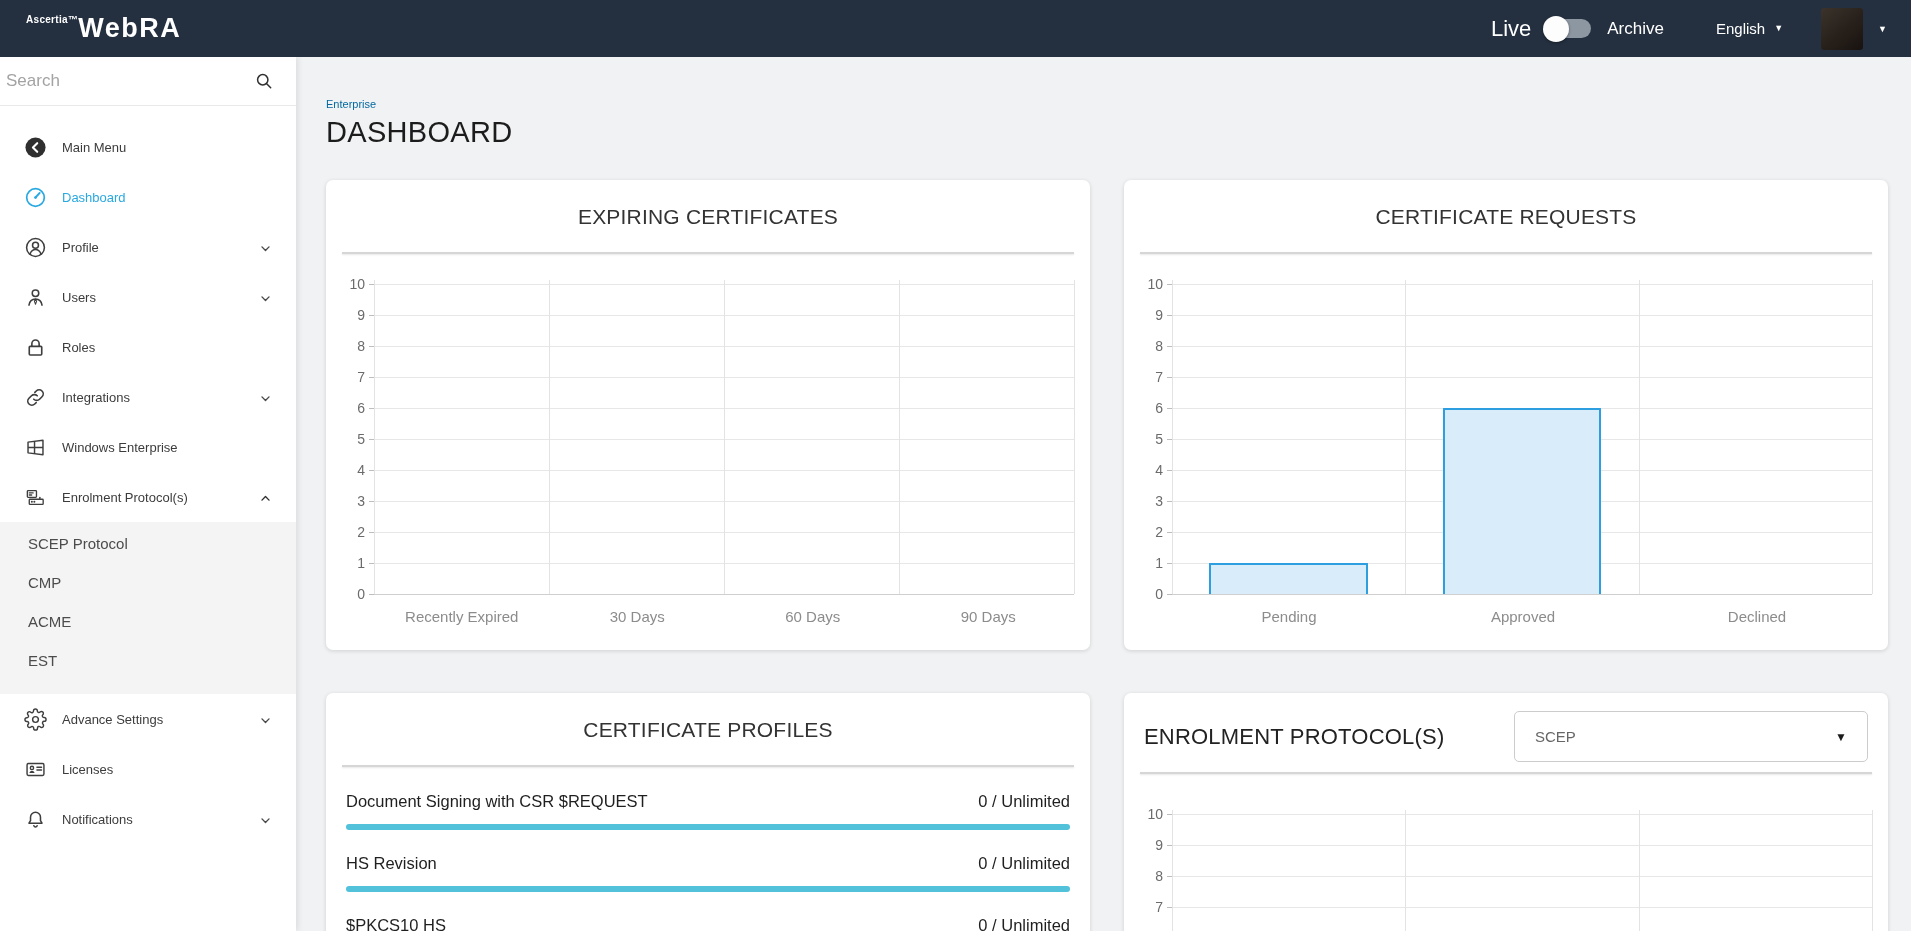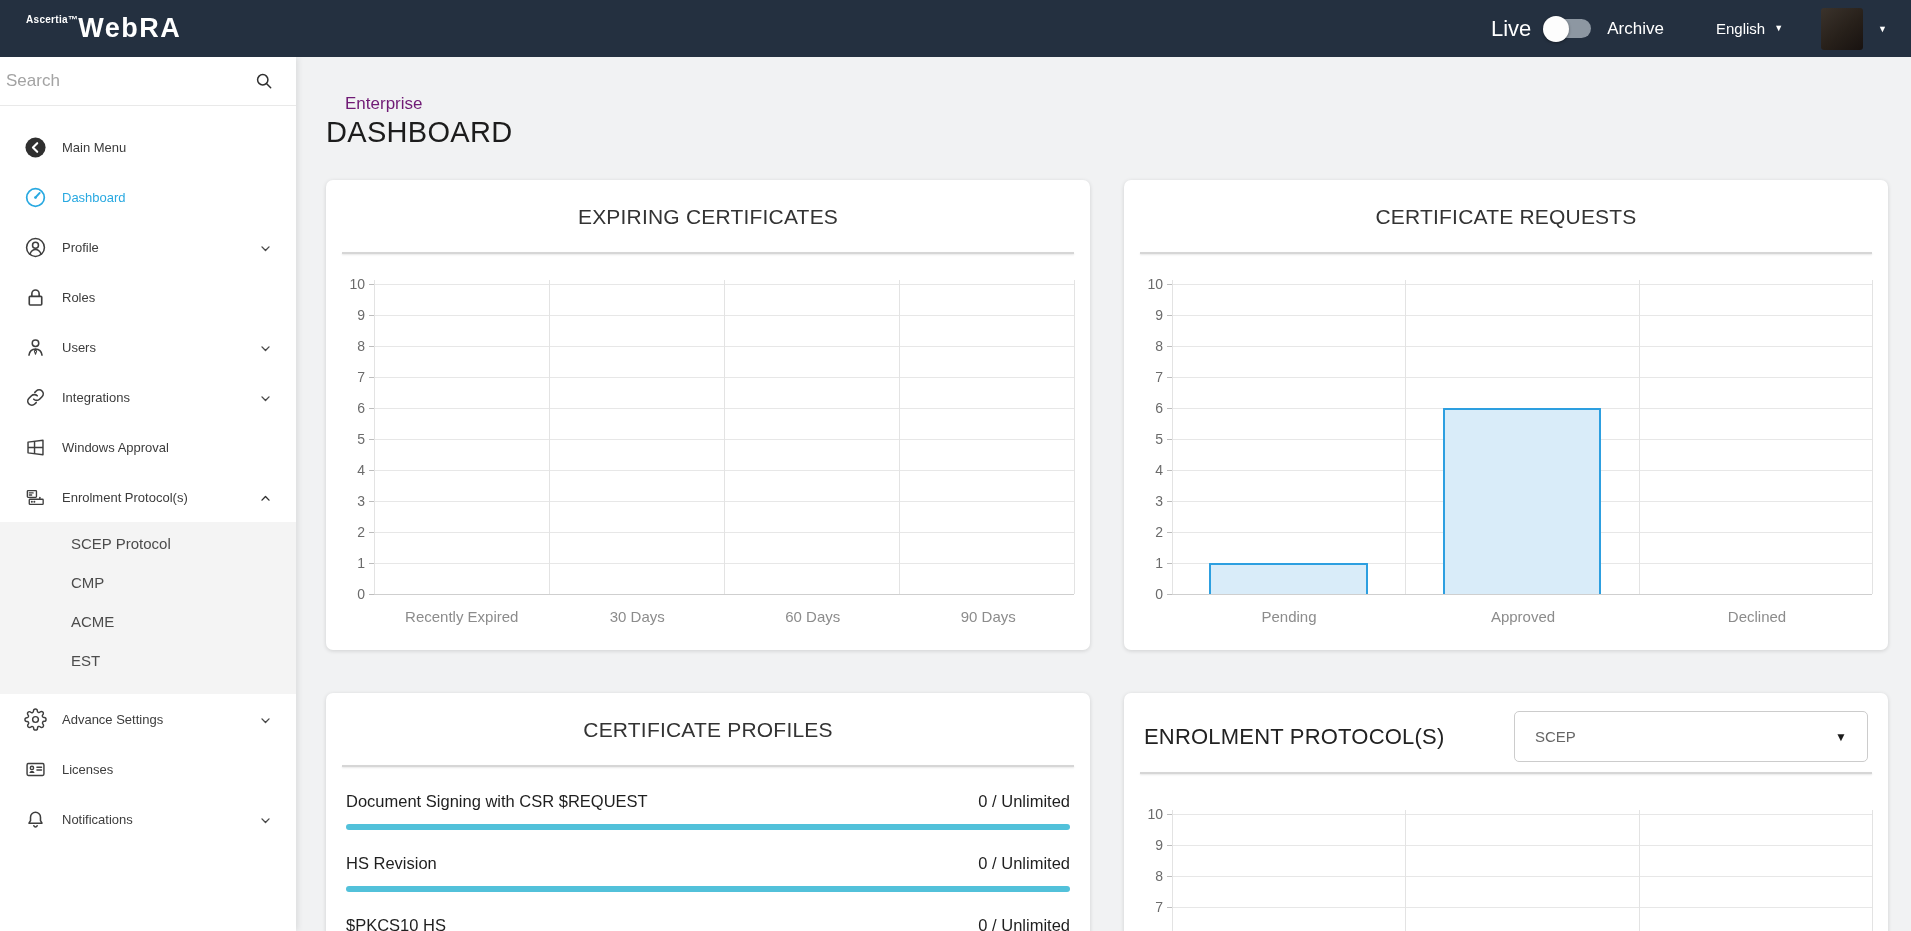--- a/index.html
+++ b/index.html
@@ -38,27 +38,27 @@
   .search-icon svg { width:100%; height:100%; }
   nav { display:block; padding-top:16px; }
   .nav-item { height:50px; display:flex; align-items:center; padding:0 24px; cursor:pointer; }
   .nav-icon { width:23px; height:23px; margin-right:15px; flex:none; }
   .nav-icon svg { width:100%; height:100%; }
   .nav-label { font-size:13px; color:#3c3c3c; flex:1; }
   .nav-item.active .nav-label { color:#29a9e1; }
   .nav-chevron { width:13px; height:13px; flex:none; }
   .nav-chevron svg { width:100%; height:100%; }
   .submenu { background:#f4f4f4; padding:2px 0 14px 0; }
-  .submenu-item { height:39px; display:flex; align-items:center; padding-left:71px;
+  .submenu-item { height:39px; display:flex; align-items:center; padding-left:28px;
                   font-size:15px; color:#4c4c4c; cursor:pointer; }
 
   
   .main { position:absolute; top:57px; left:296px; right:0; bottom:0; overflow:hidden;
           padding:30px 23px 0 30px; }
-  .breadcrumb { font-size:17px; color:#701a75; margin-top:8px; line-height:18px;margin-left:19px; }
+  .breadcrumb { font-size:11px; color:#0369a1; margin-top:8px; line-height:18px; }
   .page-title { font-size:29px; font-weight:400; color:#1c1c1c; letter-spacing:.3px;
                 margin-top:2px; line-height:34px; }
   .grid { display:grid; grid-template-columns:1fr 1fr; column-gap:34px; row-gap:43px; margin-top:31px; }
   .card { background:#fff; border-radius:7px; box-shadow:0 1px 4px rgba(0,0,0,.14); padding:0 14px; }
   .card.chart-card { height:470px; }
   .card-title { text-align:center; font-size:21px; font-weight:400; color:#333;
                 margin-top:24px; line-height:26px; letter-spacing:.2px; }
   .card-divider { height:2px; background:#d6d6d6; margin:22px 2px 0 2px;
                   box-shadow:0 1px 2px rgba(0,0,0,.10); }
 
@@ -150,53 +150,53 @@
               <circle cx="12" cy="12" r="9.3"></circle>
               <circle cx="12" cy="9.6" r="3.1"></circle>
               <path d="M6.4 18.5c1.1-2.9 3.2-4.4 5.6-4.4s4.5 1.5 5.6 4.4"></path>
             </svg></span>
           <span class="nav-label">Profile</span>
           <span class="nav-chevron"><svg viewBox="0 0 24 24" fill="none" stroke="#4a4a4a" stroke-width="2.6" stroke-linecap="round" stroke-linejoin="round">
               <path d="M5.5 9 12 15.5 18.5 9"></path>
             </svg></span>
         </div>
         <div class="nav-item">
-          <span class="nav-icon"><svg viewBox="0 0 24 24" fill="none" stroke="#3e3e3e" stroke-width="1.7" stroke-linejoin="round">
-              <rect x="5.5" y="10.8" width="13" height="9" rx="1"></rect>
-              <path d="M8.2 10.8V8a3.8 3.8 0 0 1 7.6 0v2.8"></path>
-            </svg></span>
-          <span class="nav-label">Roles</span>
-        </div>
-        <div class="nav-item">
           <span class="nav-icon"><svg viewBox="0 0 24 24" fill="none" stroke="#3e3e3e" stroke-width="1.6" stroke-linecap="round" stroke-linejoin="round">
               <circle cx="12" cy="7.6" r="3.4"></circle>
               <path d="M5.2 20c.6-4.1 3.2-6.3 6.8-6.3s6.2 2.2 6.8 6.3"></path>
               <path d="M12 13.7l-1.1 2.3 1.1 3 1.1-3z" stroke-width="1.1"></path>
             </svg></span>
           <span class="nav-label">Users</span>
           <span class="nav-chevron"><svg viewBox="0 0 24 24" fill="none" stroke="#4a4a4a" stroke-width="2.6" stroke-linecap="round" stroke-linejoin="round">
               <path d="M5.5 9 12 15.5 18.5 9"></path>
             </svg></span>
         </div>
         <div class="nav-item">
+          <span class="nav-icon"><svg viewBox="0 0 24 24" fill="none" stroke="#3e3e3e" stroke-width="1.7" stroke-linejoin="round">
+              <rect x="5.5" y="10.8" width="13" height="9" rx="1"></rect>
+              <path d="M8.2 10.8V8a3.8 3.8 0 0 1 7.6 0v2.8"></path>
+            </svg></span>
+          <span class="nav-label">Roles</span>
+        </div>
+        <div class="nav-item">
           <span class="nav-icon"><svg viewBox="0 0 24 24" fill="none" stroke="#3e3e3e" stroke-width="1.7" stroke-linecap="round">
               <path d="M10.2 13.8a4.2 4.2 0 0 0 6 0l2.6-2.6a4.24 4.24 0 1 0-6-6l-1.5 1.5"></path>
               <path d="M13.8 10.2a4.2 4.2 0 0 0-6 0l-2.6 2.6a4.24 4.24 0 1 0 6 6l1.5-1.5"></path>
             </svg></span>
           <span class="nav-label">Integrations</span>
           <span class="nav-chevron"><svg viewBox="0 0 24 24" fill="none" stroke="#4a4a4a" stroke-width="2.6" stroke-linecap="round" stroke-linejoin="round">
               <path d="M5.5 9 12 15.5 18.5 9"></path>
             </svg></span>
         </div>
         <div class="nav-item">
           <span class="nav-icon"><svg viewBox="0 0 24 24" fill="none" stroke="#3e3e3e" stroke-width="1.5" stroke-linejoin="round">
               <path d="M4.2 6.4 19.8 4.4v15.2L4.2 17.6z"></path>
               <path d="M11 5.5v13M4.2 12h15.6"></path>
             </svg></span>
-          <span class="nav-label">Windows Approval</span>
+          <span class="nav-label">Windows Enterprise</span>
         </div>
         <div class="nav-item">
           <span class="nav-icon"><svg viewBox="0 0 24 24" fill="none" stroke="#3e3e3e" stroke-width="1.4" stroke-linecap="round">
               <rect x="3.5" y="4.8" width="9.5" height="7" rx=".8"></rect>
               <path d="M5.5 7.2h4M5.5 9.4h2.5"></path>
               <rect x="5.5" y="13.8" width="14.5" height="5.4" rx=".8"></rect>
               <path d="M8.2 16.5h.01M10.8 16.5h.01" stroke-width="2.1"></path>
               <path d="M16.5 11.8v2"></path>
             </svg></span>
           <span class="nav-label">Enrolment Protocol(s)</span>

